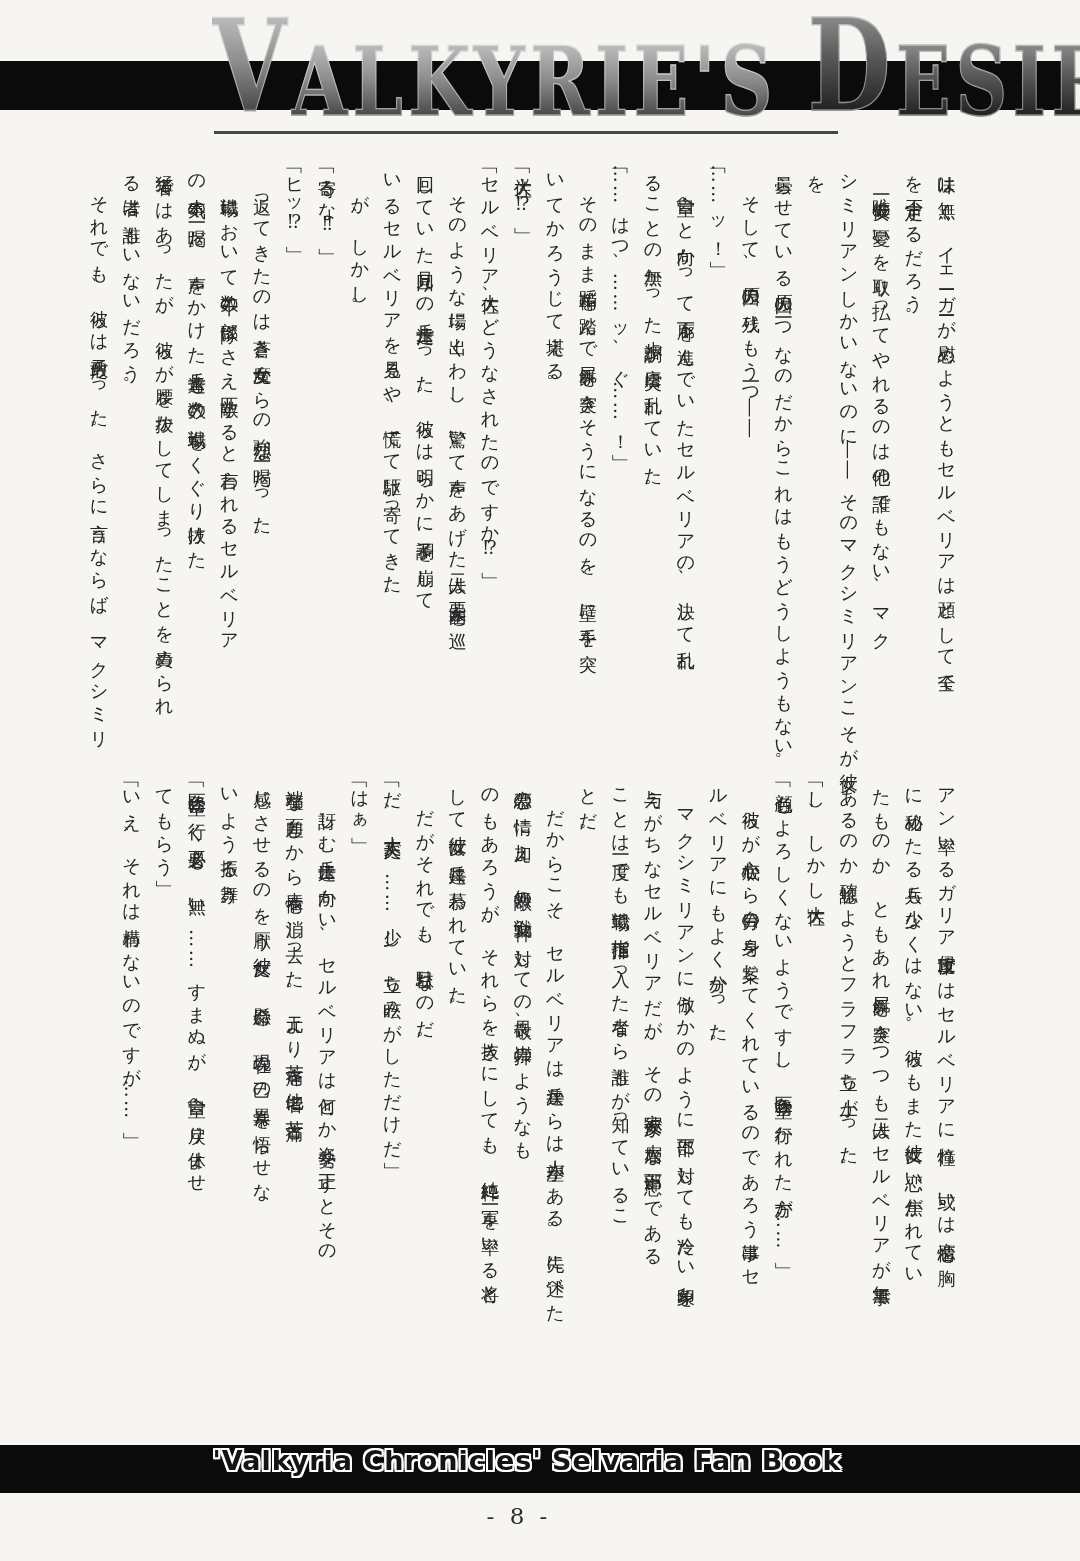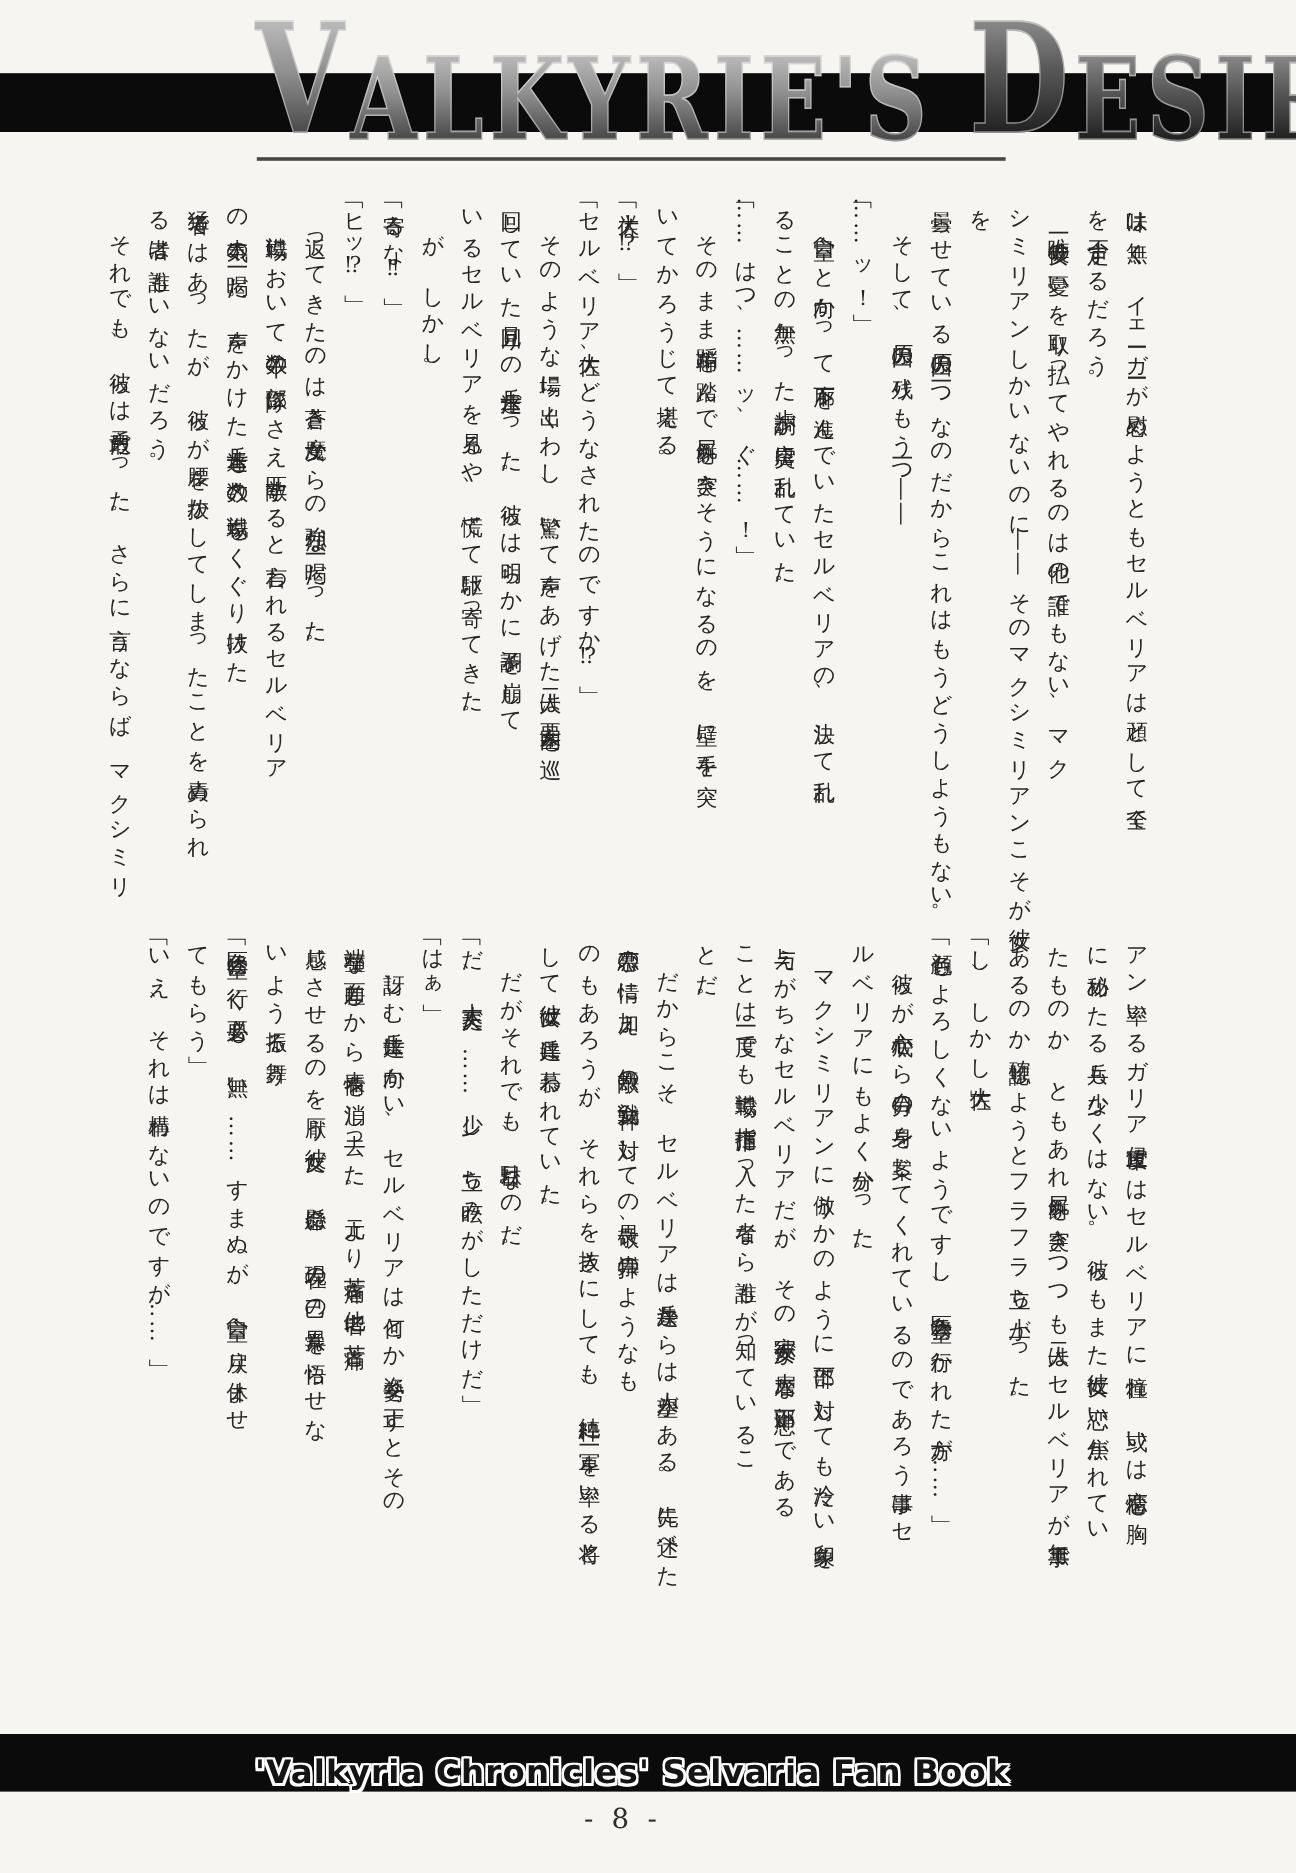--- a/index.html
+++ b/index.html
@@ -85,21 +85,21 @@
   #block2 { top: 776px; }
   .vblock p.vcol { margin: 0; padding: 0; }
 
   
   .footer-bar {
     position: absolute;
     left: 0; top: 1445px;
     width: 1080px; height: 48px;
     background: #0b0b0b;
     display: flex;
-    align-items: flex-end;
+    align-items: flex-start;
     justify-content: center;
   }
   .footer-bar .banner-text {
     transform: translateX(-13px);
     font-family: "DejaVu Sans", sans-serif;
     font-weight: bold;
     font-size: 27px;
     letter-spacing: 1px;
     color: #141414;
     text-shadow:

